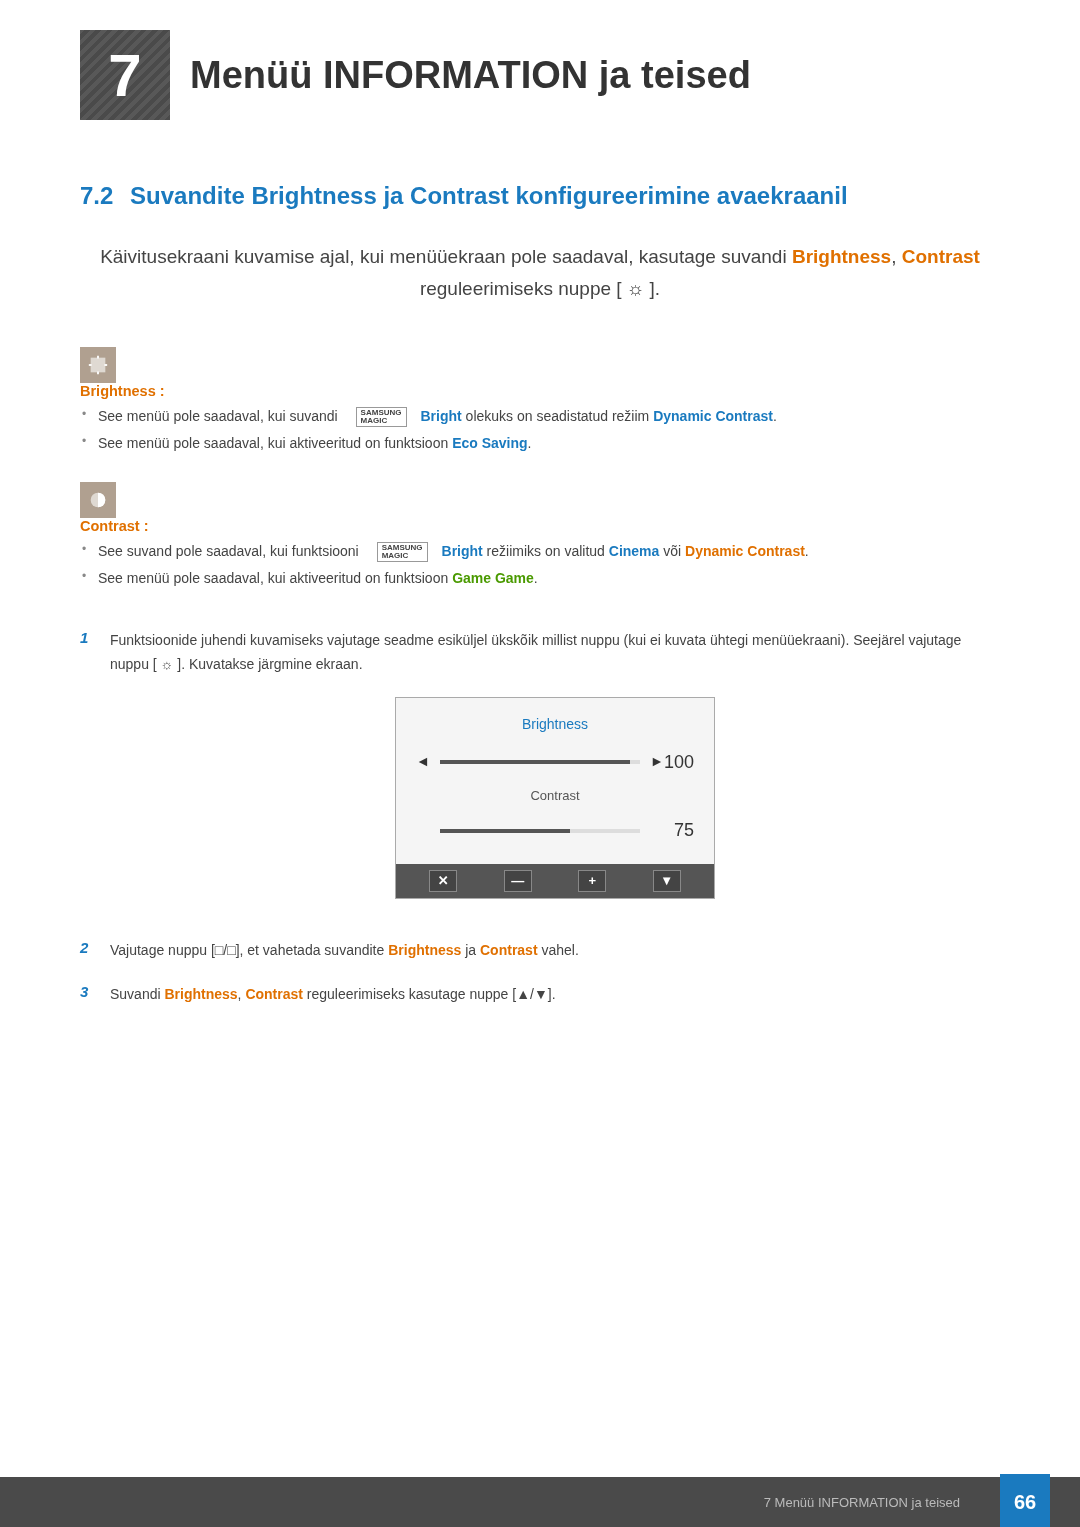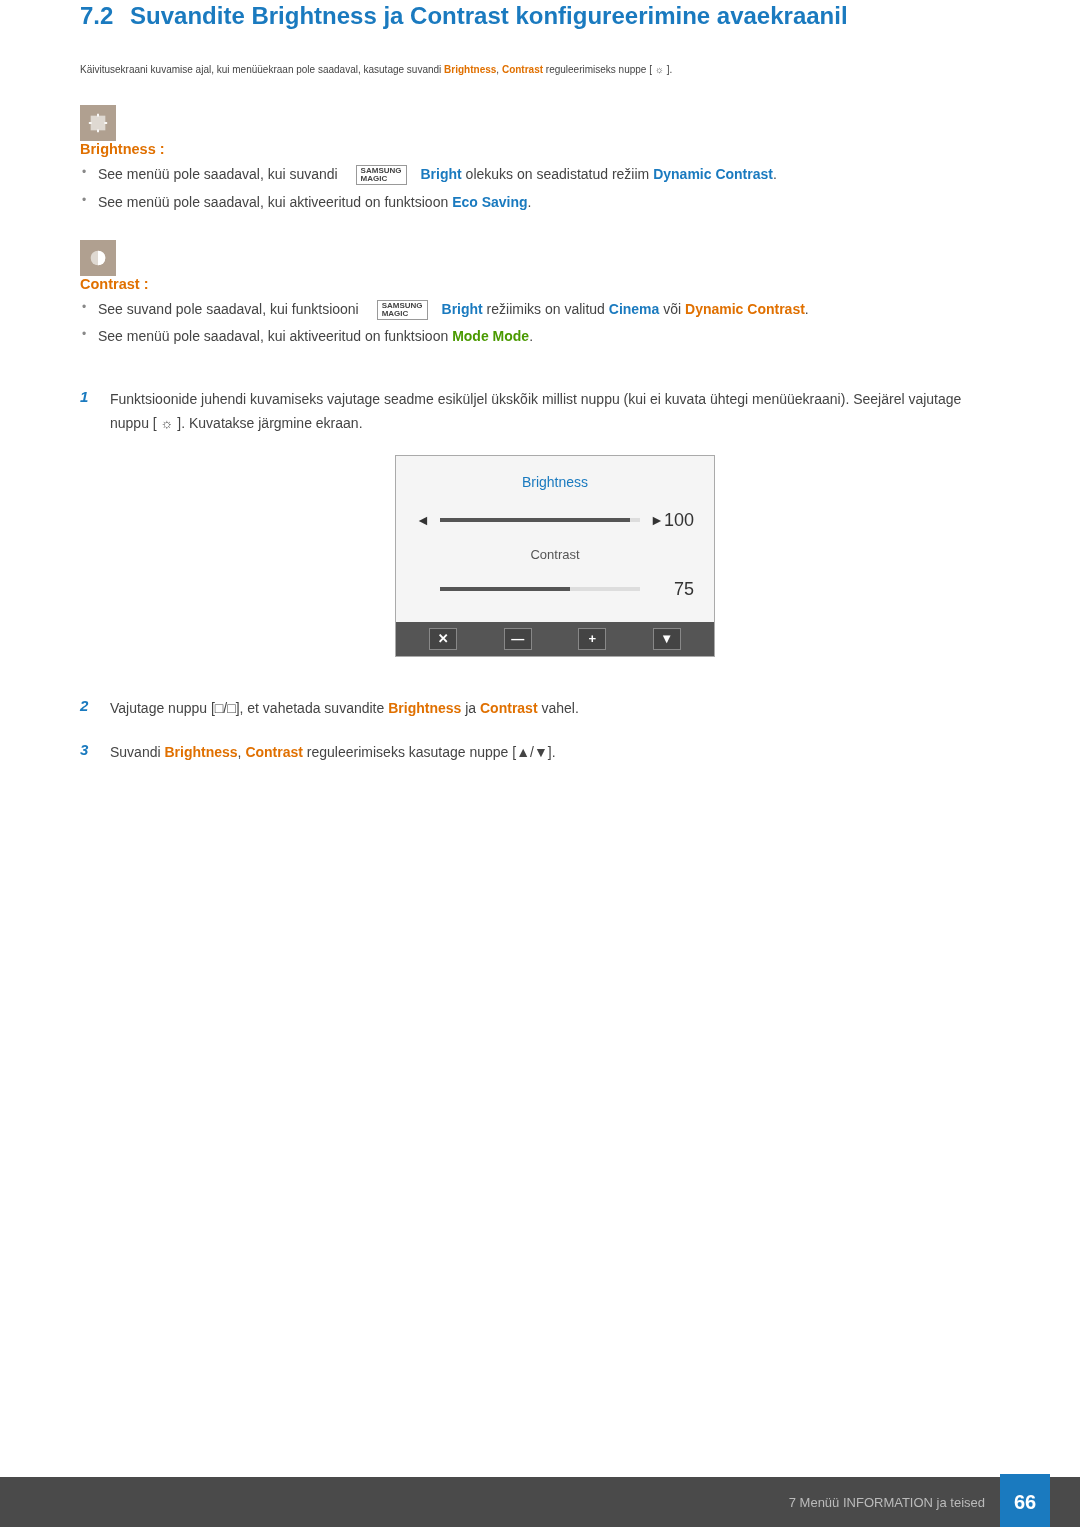--- a/index.html
+++ b/index.html
@@ -69,24 +69,25 @@
       margin-bottom: 30px;
       line-height: 1.3;
     }
 
     .section-number {
       color: #1a7abf;
       margin-right: 10px;
     }
 
     .intro-text {
-      font-size: 10px;
+      font-size: 19px;
       color: #444;
       line-height: 1.7;
-      margin-bottom: 25px;
+      margin-bottom: 39px;
+      text-align: center;
     }
 
     
     .icon-item {
       display: flex;
       align-items: flex-start;
       margin-bottom: 20px;
       flex-direction: column;
     }
 
@@ -287,20 +288,21 @@
       bottom: 0;
       left: 0;
       right: 0;
       width: 1080px;
       height: 50px;
       background: #4a4a4a;
       display: flex;
       align-items: center;
       justify-content: flex-end;
       padding: 0 30px;
+      gap: 25px;
     }
 
     .footer-text {
       color: #bbb;
       font-size: 13px;
       margin-right: 15px;
     }
 
     .footer-page {
       background: #1a7abf;
@@ -312,20 +314,26 @@
       display: flex;
       align-items: center;
       justify-content: center;
     }
   </style>
 </head>
 <body>
 
 <div class="page-wrapper">
 
+  <div class="chapter-header">
+    <div class="chapter-number-box">
+      <span>7</span>
+    </div>
+    <div class="chapter-title">Menüü INFORMATION ja teised</div>
+  </div>
 
   <div style="margin-bottom: 30px;">
     <div class="section-title">
       <span class="section-number">7.2</span>
       <span>Suvandite Brightness ja Contrast konfigureerimine avaekraanil</span>
     </div>
   </div>
 
   <p class="intro-text">
     Käivitusekraani kuvamise ajal, kui menüüekraan pole saadaval, kasutage suvandi <strong class="text-orange">Brightness</strong>, <strong class="text-orange">Contrast</strong> reguleerimiseks nuppe [ ☼ ].
@@ -373,21 +381,21 @@
       </div>
       <ul class="bullet-list">
         <li>
           See suvand pole saadaval, kui funktsiooni
           <span class="magic-bright-badge">
             <span class="top-line">SAMSUNG</span>
             <span class="bottom-line">MAGIC</span>
           </span><strong class="text-blue">Bright</strong> režiimiks on valitud <strong class="text-blue">Cinema</strong> või <strong class="text-orange">Dynamic Contrast</strong>.
         </li>
         <li>
-          See menüü pole saadaval, kui aktiveeritud on funktsioon <strong class="text-green">Mode Mode</strong>.
+          See menüü pole saadaval, kui aktiveeritud on funktsioon <strong class="text-green">Game Game</strong>.
         </li>
       </ul>
     </div>
   </div>
 
   <div style="height: 15px;"></div>
 
   <div class="step-item">
     <div class="step-number">1</div>
     <div class="step-content">

